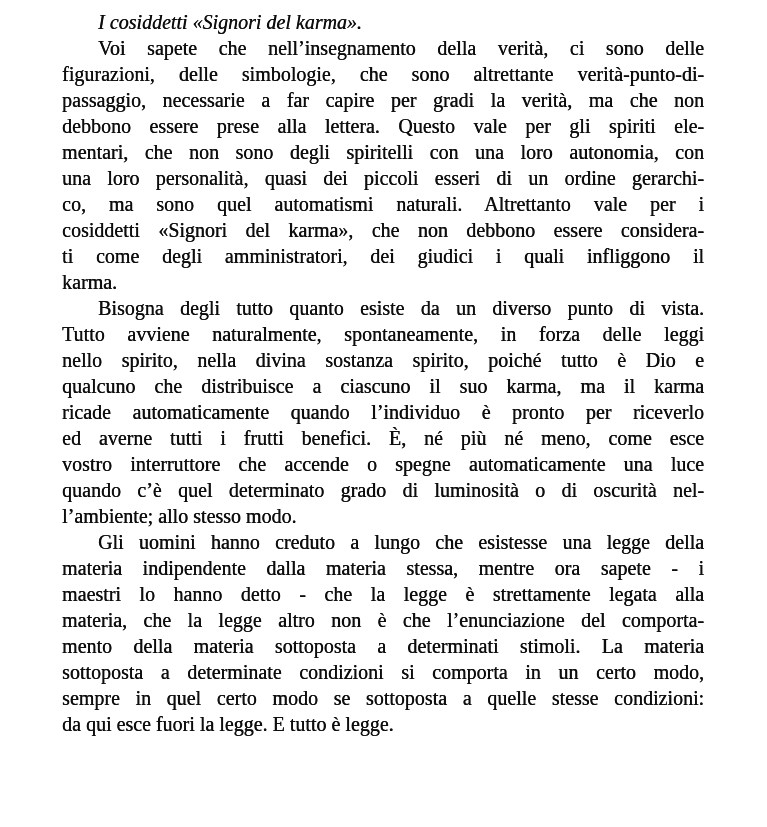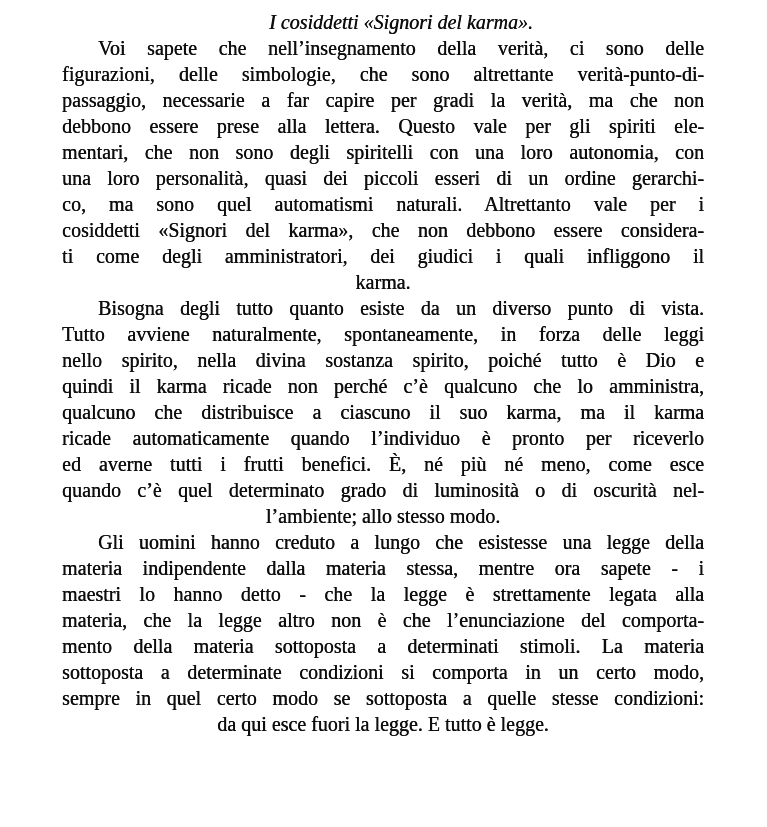--- a/index.html
+++ b/index.html
@@ -26,21 +26,21 @@
     position: absolute;
     left: 62px;
     top: 9px;
     width: 642px;
     font-size: 20px;
     line-height: 26px;
     
     text-shadow: 0.35px 0 0 currentColor;
   }
   .line {
-    text-align: center;
+    text-align: left;
     min-height: 26px;
   }
   .line.justify {
     text-align: justify;
     text-align-last: justify;
   }
   .line.indent {
     padding-left: 36px;
   }
   .line.italic {
@@ -59,24 +59,24 @@
       <div class="line justify">debbono essere prese alla lettera. Questo vale per gli spiriti ele-</div>
       <div class="line justify">mentari, che non sono degli spiritelli con una loro autonomia, con</div>
       <div class="line justify">una loro personalità, quasi dei piccoli esseri di un ordine gerarchi-</div>
       <div class="line justify">co, ma sono quel automatismi naturali. Altrettanto vale per i</div>
       <div class="line justify">cosiddetti «Signori del karma», che non debbono essere considera-</div>
       <div class="line justify">ti come degli amministratori, dei giudici i quali infliggono il</div>
       <div class="line">karma.</div>
       <div class="line indent justify">Bisogna degli tutto quanto esiste da un diverso punto di vista.</div>
       <div class="line justify">Tutto avviene naturalmente, spontaneamente, in forza delle leggi</div>
       <div class="line justify">nello spirito, nella divina sostanza spirito, poiché tutto è Dio e</div>
-      <div class="line justify">quindi il karma ricade non perché c’è qualcuno che lo amministra,</div>
       <div class="line justify">qualcuno che distribuisce a ciascuno il suo karma, ma il karma</div>
       <div class="line justify">ricade automaticamente quando l’individuo è pronto per riceverlo</div>
       <div class="line justify">ed averne tutti i frutti benefici. È, né più né meno, come esce</div>
+      <div class="line justify">vostro interruttore che accende o spegne automaticamente una luce</div>
       <div class="line justify">quando c’è quel determinato grado di luminosità o di oscurità nel-</div>
       <div class="line">l’ambiente; allo stesso modo.</div>
       <div class="line indent justify">Gli uomini hanno creduto a lungo che esistesse una legge della</div>
       <div class="line justify">materia indipendente dalla materia stessa, mentre ora sapete - i</div>
       <div class="line justify">maestri lo hanno detto - che la legge è strettamente legata alla</div>
       <div class="line justify">materia, che la legge altro non è che l’enunciazione del comporta-</div>
       <div class="line justify">mento della materia sottoposta a determinati stimoli. La materia</div>
       <div class="line justify">sottoposta a determinate condizioni si comporta in un certo modo,</div>
       <div class="line justify">sempre in quel certo modo se sottoposta a quelle stesse condizioni:</div>
       <div class="line">da qui esce fuori la legge. E tutto è legge.</div>

